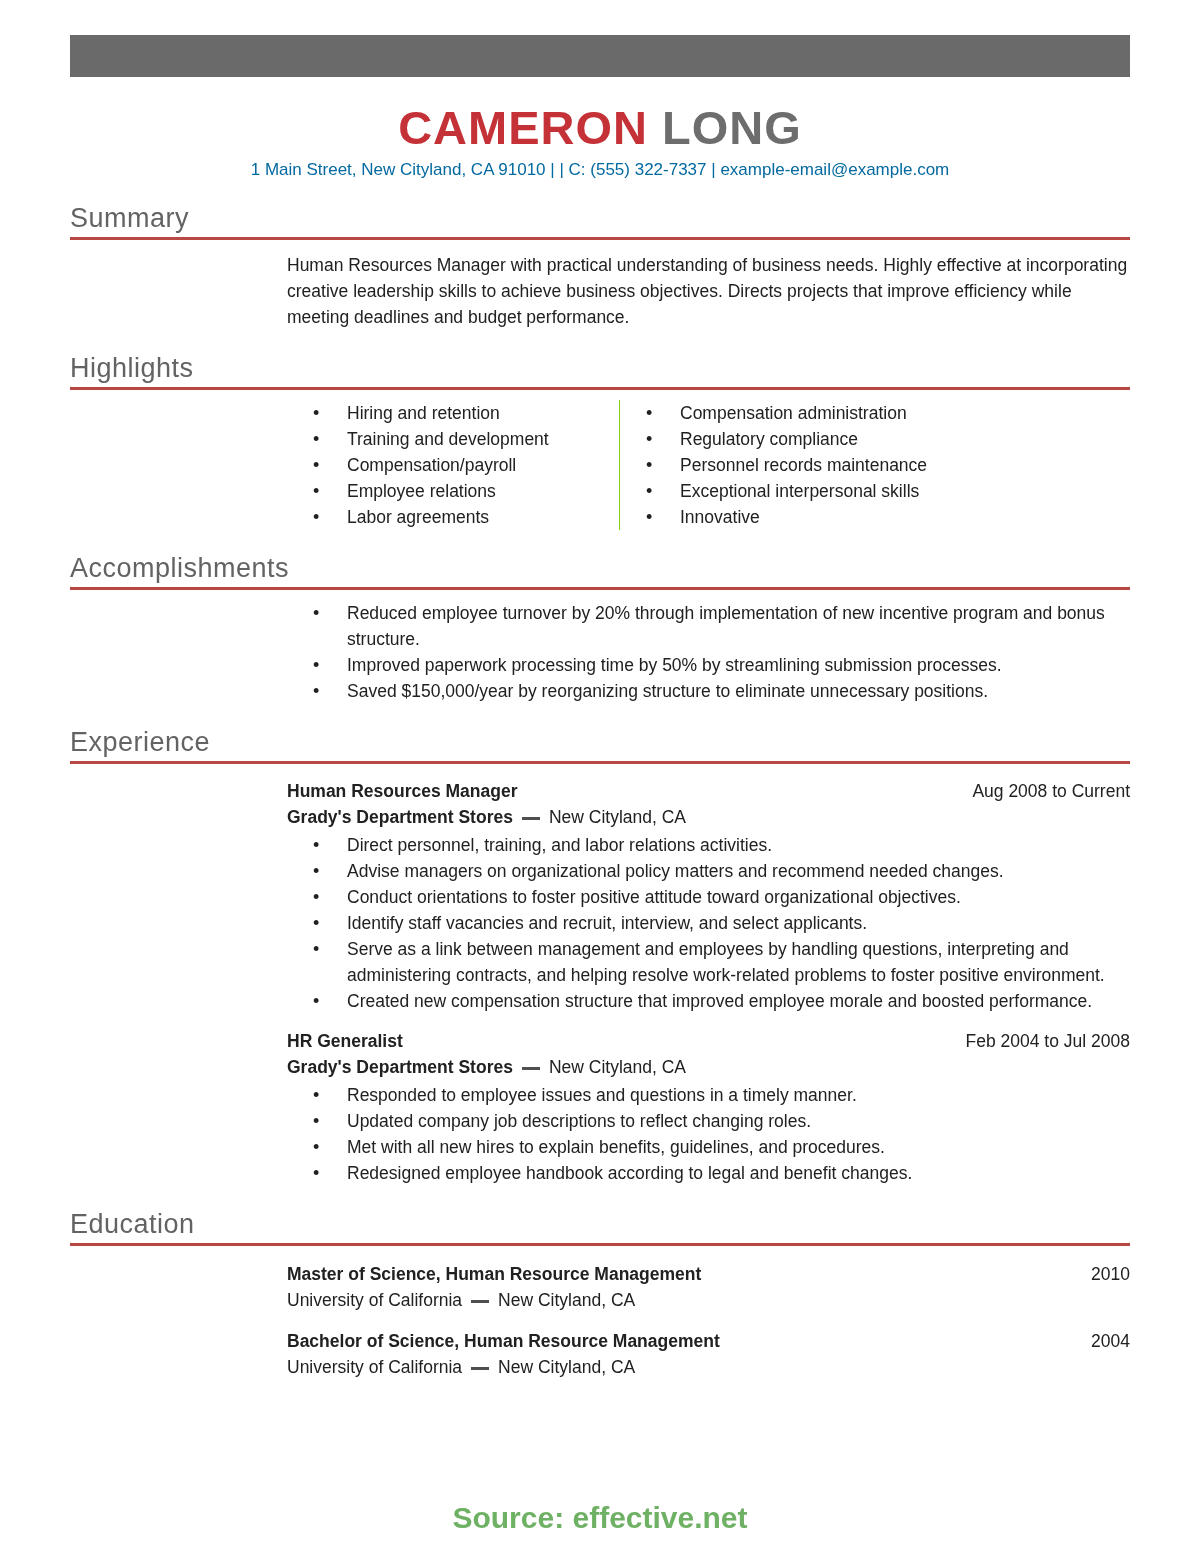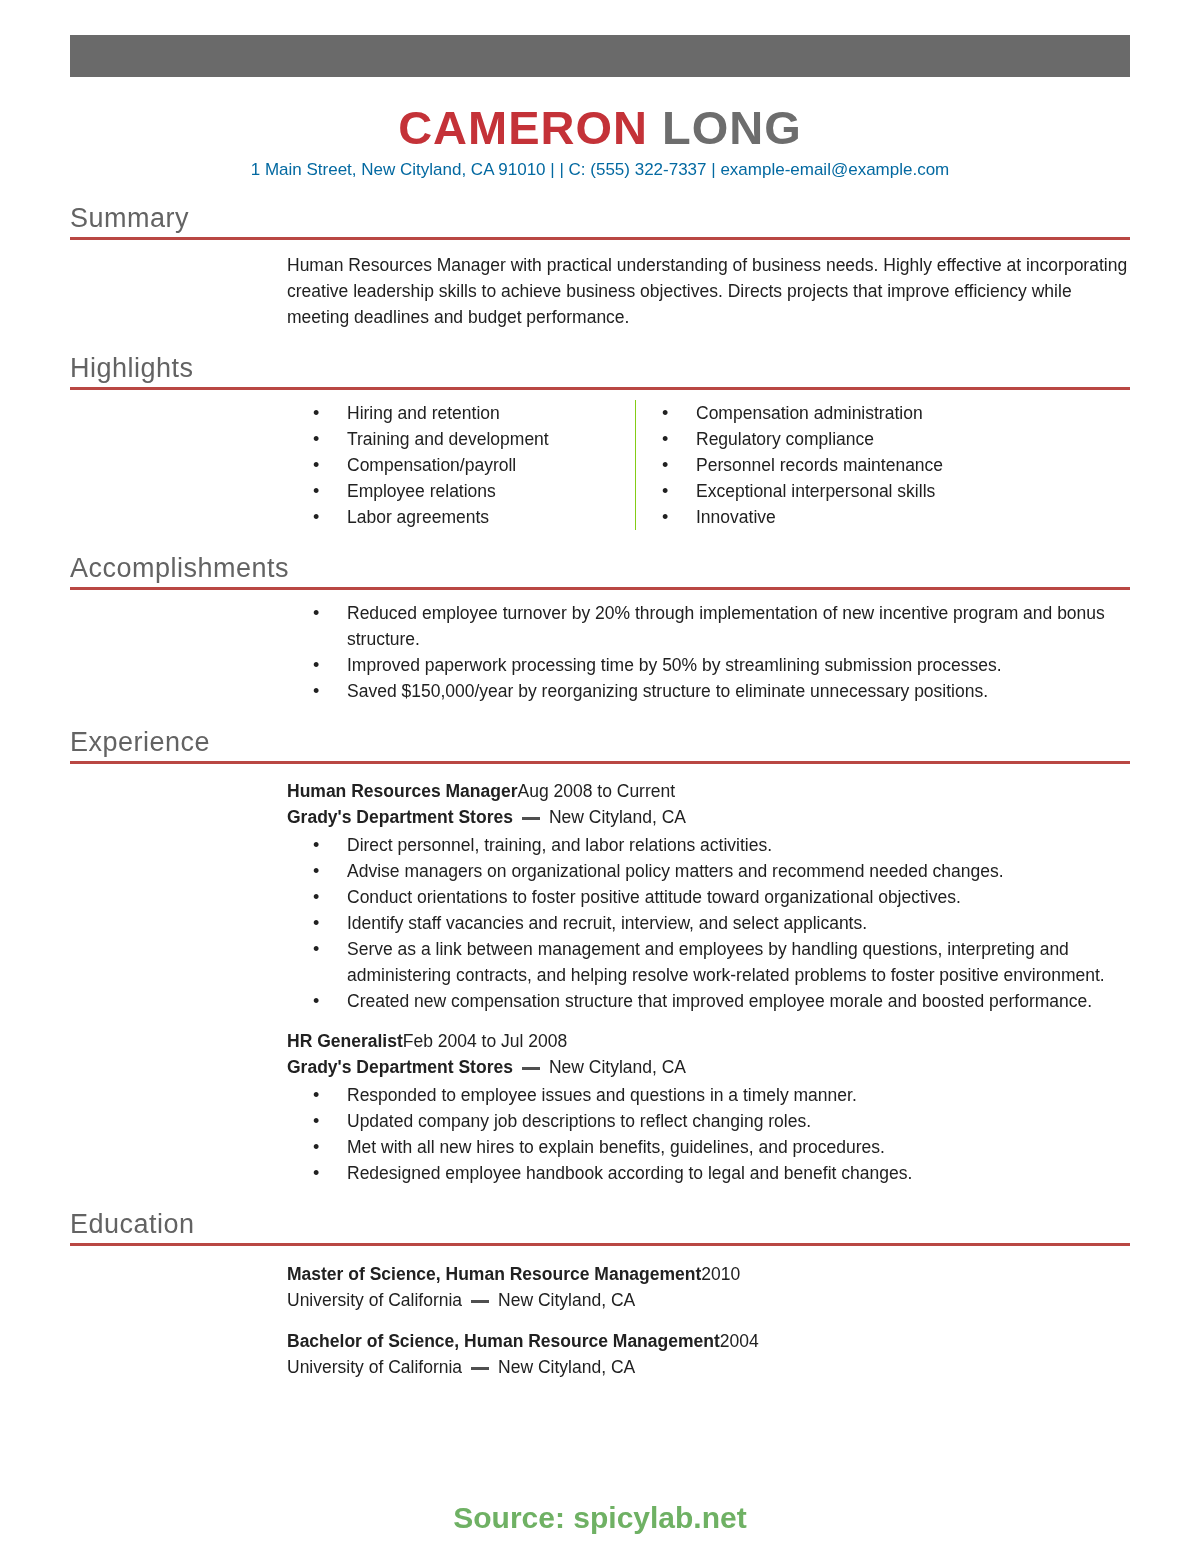--- a/index.html
+++ b/index.html
@@ -68,42 +68,42 @@
     line-height: 26px;
   }
   ul.bullets li::before {
     content: "\2022";
     position: absolute;
     left: 26px;
     top: 0;
     font-size: 18px;
   }
 
-  .hl-cols { display: flex; margin-left: 217px; margin-top: 10px; gap: 16px; }
+  .hl-cols { display: flex; margin-left: 217px; margin-top: 10px; }
   .hl-cols ul { list-style: none; }
   .hl-cols ul li {
     position: relative;
     padding-left: 60px;
     font-size: 17.5px;
     line-height: 26px;
   }
   .hl-cols ul li::before {
     content: "\2022";
     position: absolute;
     left: 26px;
     top: 0;
     font-size: 18px;
   }
   .hl-col1 { flex: 0 0 332px; }
   .hl-col2 { flex: 1; border-left: 1px solid #84cc16; }
 
   .job { margin-left: 217px; margin-top: 14px; }
   .job-head, .edu-head {
     display: flex;
-    justify-content: flex-start;
+    justify-content: space-between;
     align-items: baseline;
     font-size: 17.5px;
     line-height: 26px;
   }
   .job-title, .edu-degree { font-weight: 700; }
   .job-dates, .edu-year { font-weight: 400; color: #212121; }
   .job-company, .edu-school {
     font-size: 17.5px;
     line-height: 26px;
   }
@@ -243,13 +243,13 @@
         <span class="edu-year">2004</span>
       </div>
       <div class="edu-school">
         <span>University of California</span><span class="dash"></span><span>New Cityland, CA</span>
       </div>
     </div>
   </div>
 
 </div>
 
-<div class="footer">Source: spicylab.net</div>
+<div class="footer">Source: effective.net</div>
 
 </body></html>

